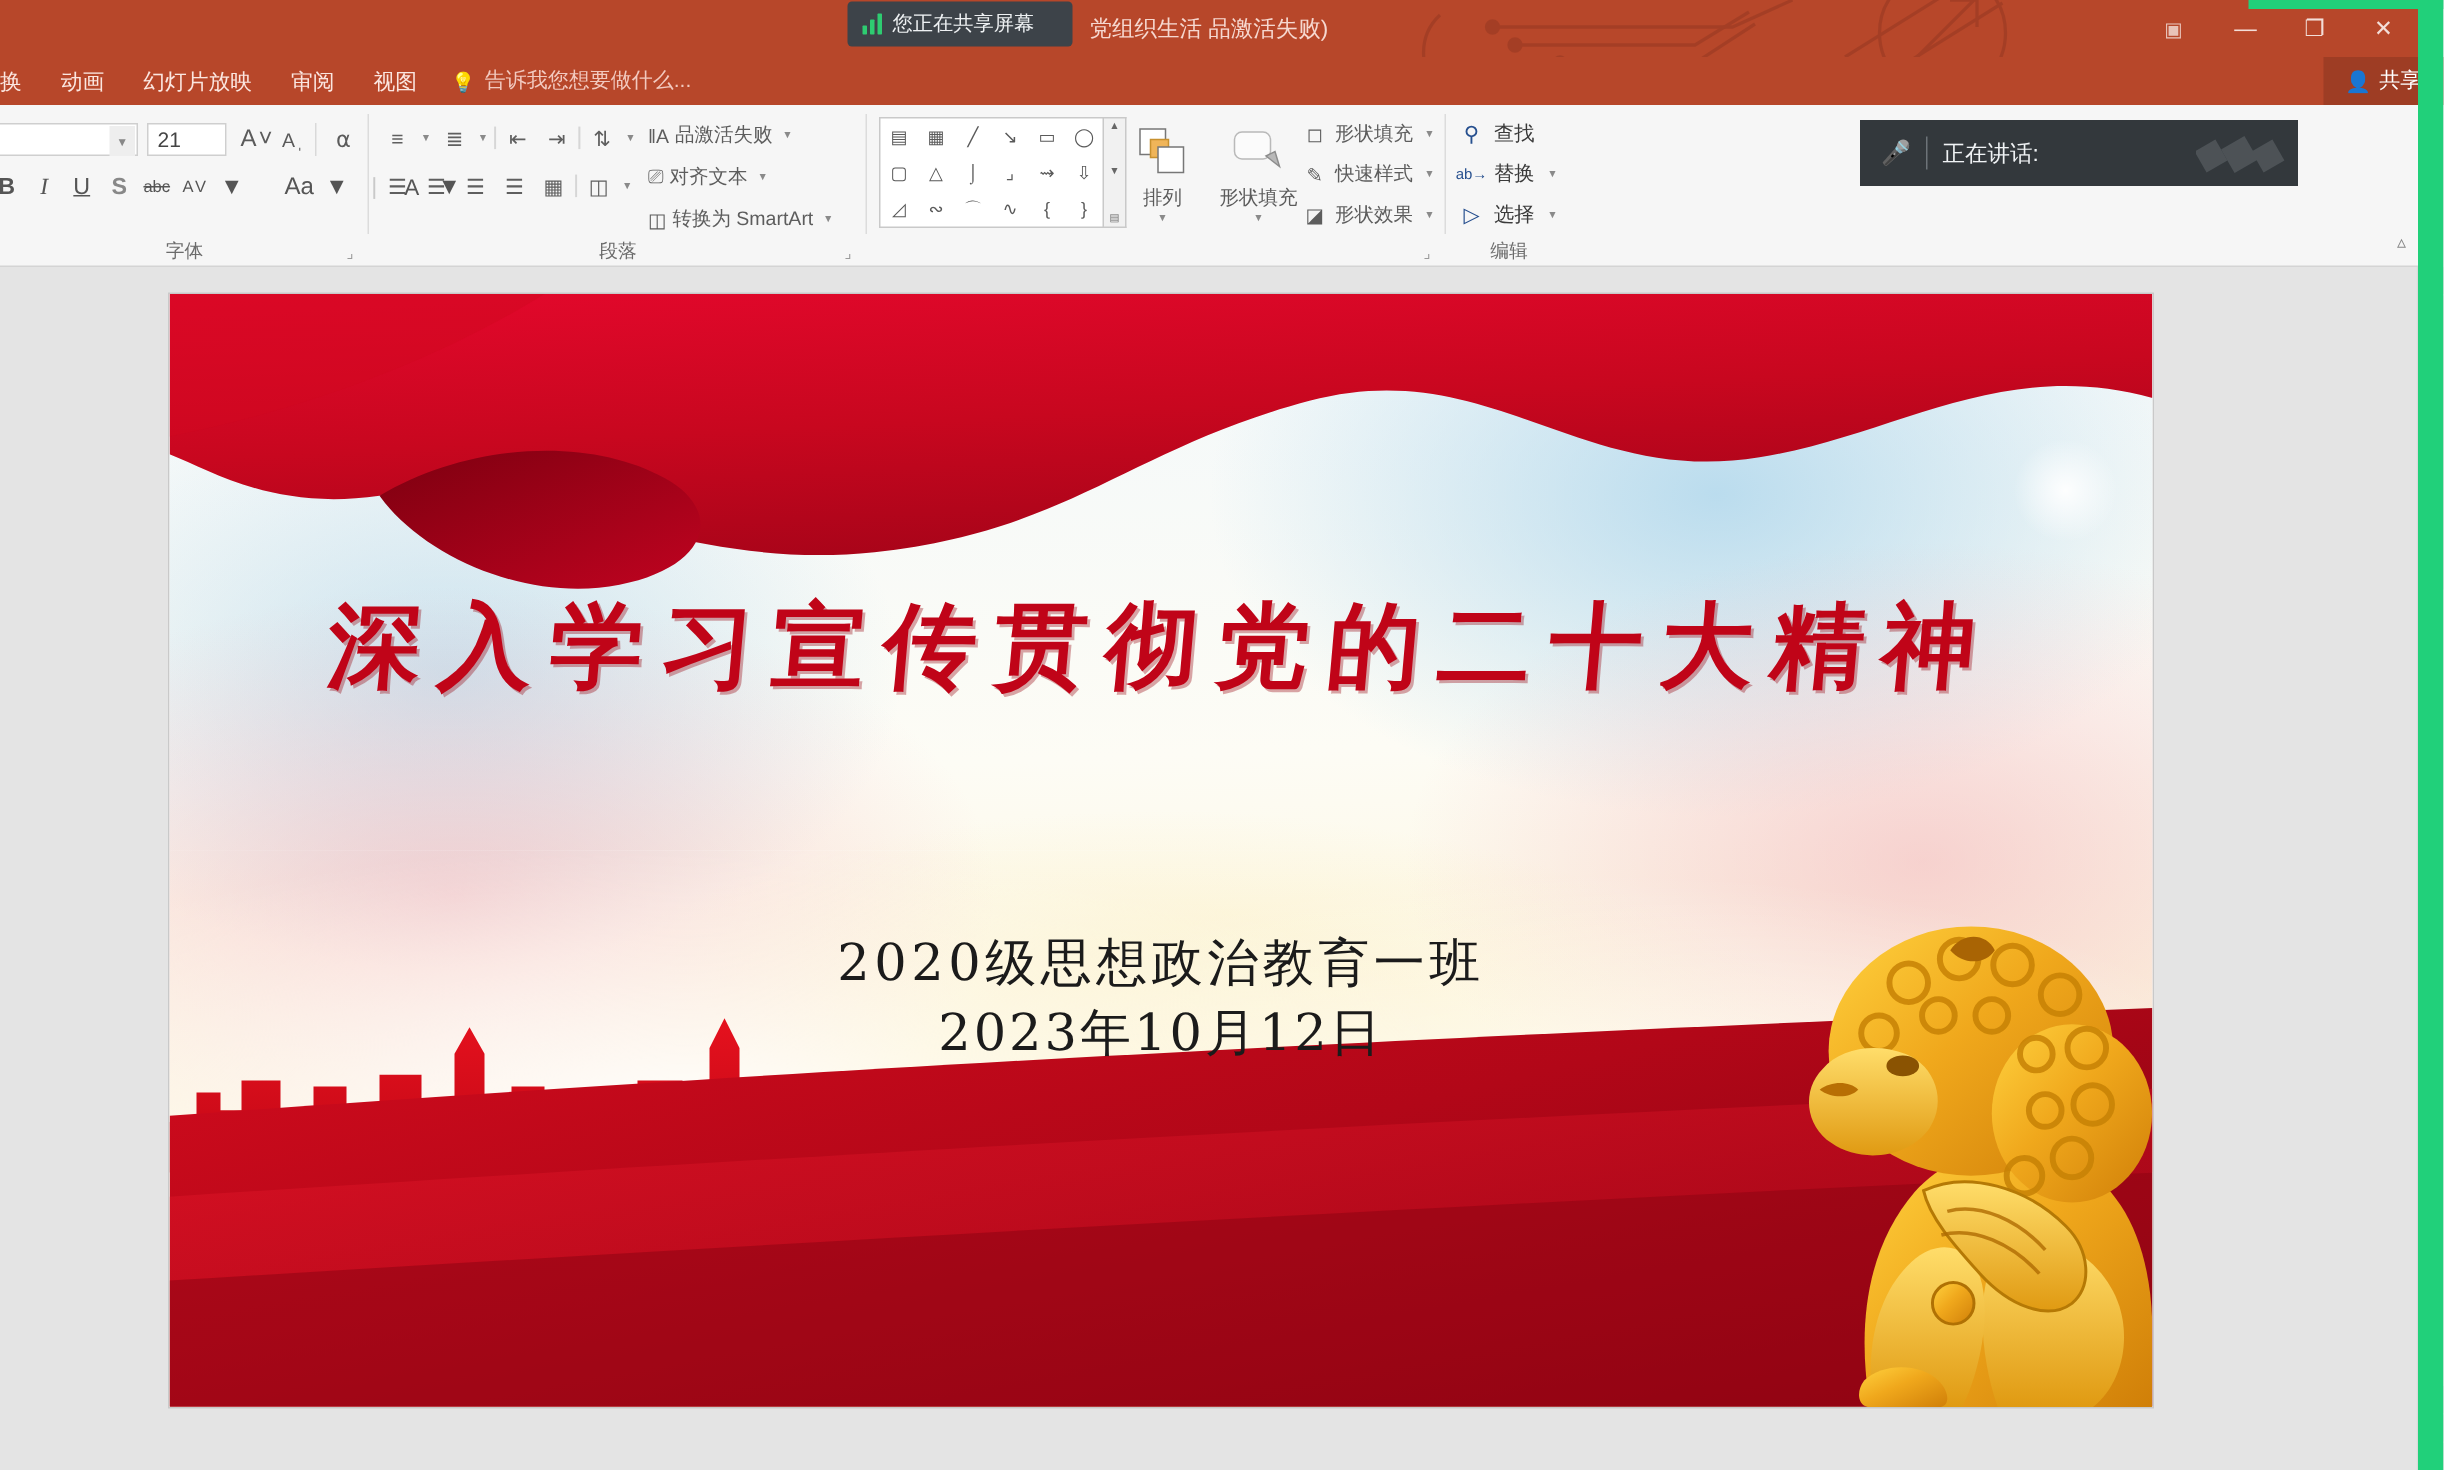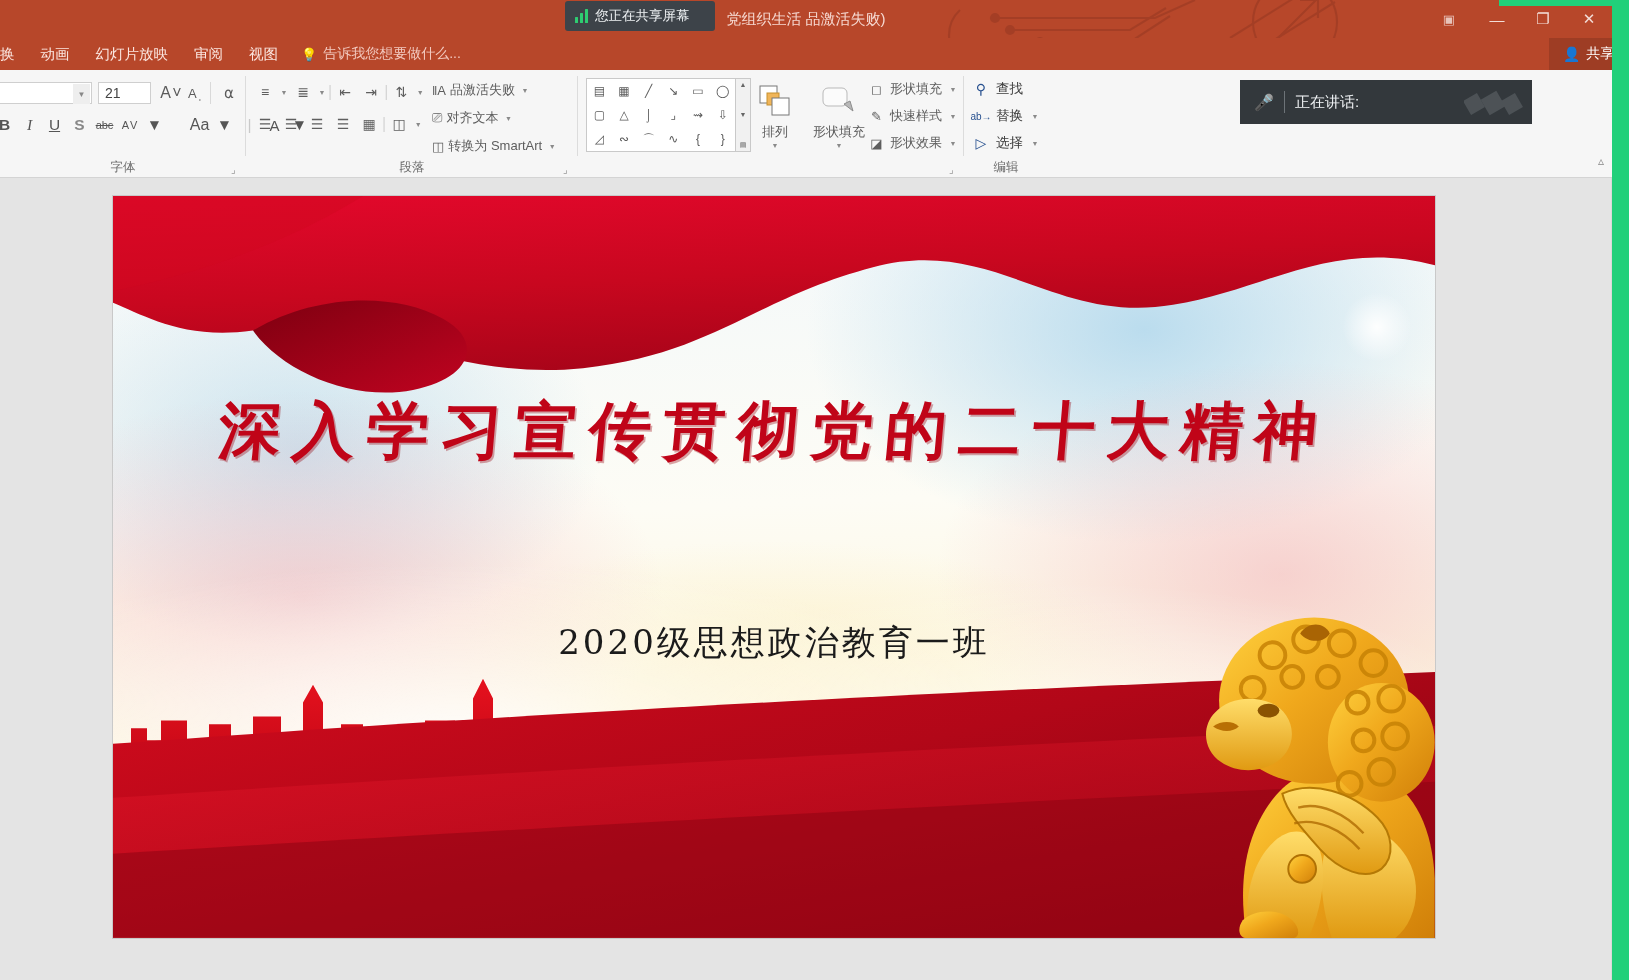--- a/index.html
+++ b/index.html
@@ -612,20 +612,21 @@
           <path d="M202 228 C224 222 250 234 268 254"></path>
           <path d="M198 244 C220 238 246 250 264 270"></path>
         </g>
 
         <circle cx="206" cy="290" r="14" fill="url(#gold)" stroke="#b07104" stroke-width="2"></circle>
       </svg>
 
       <div class="slide-title">深入学习宣传贯彻党的二十大精神</div>
       <div class="slide-sub">
         <div class="l1">2020级思想政治教育一班</div>
+        <div class="l2">2023年10月12日</div>
       </div>
     </div>
   </div>
 
   <div class="vscroll">
     <div class="sb-arrow sb-up">▲</div>
     <div class="sb-thumb"></div>
     <div class="sb-track"></div>
     <div class="sb-arrow sb-down">▼</div>
     <div class="sb-arrow sb-prev" style="font-size:9px;">▲▲</div>

